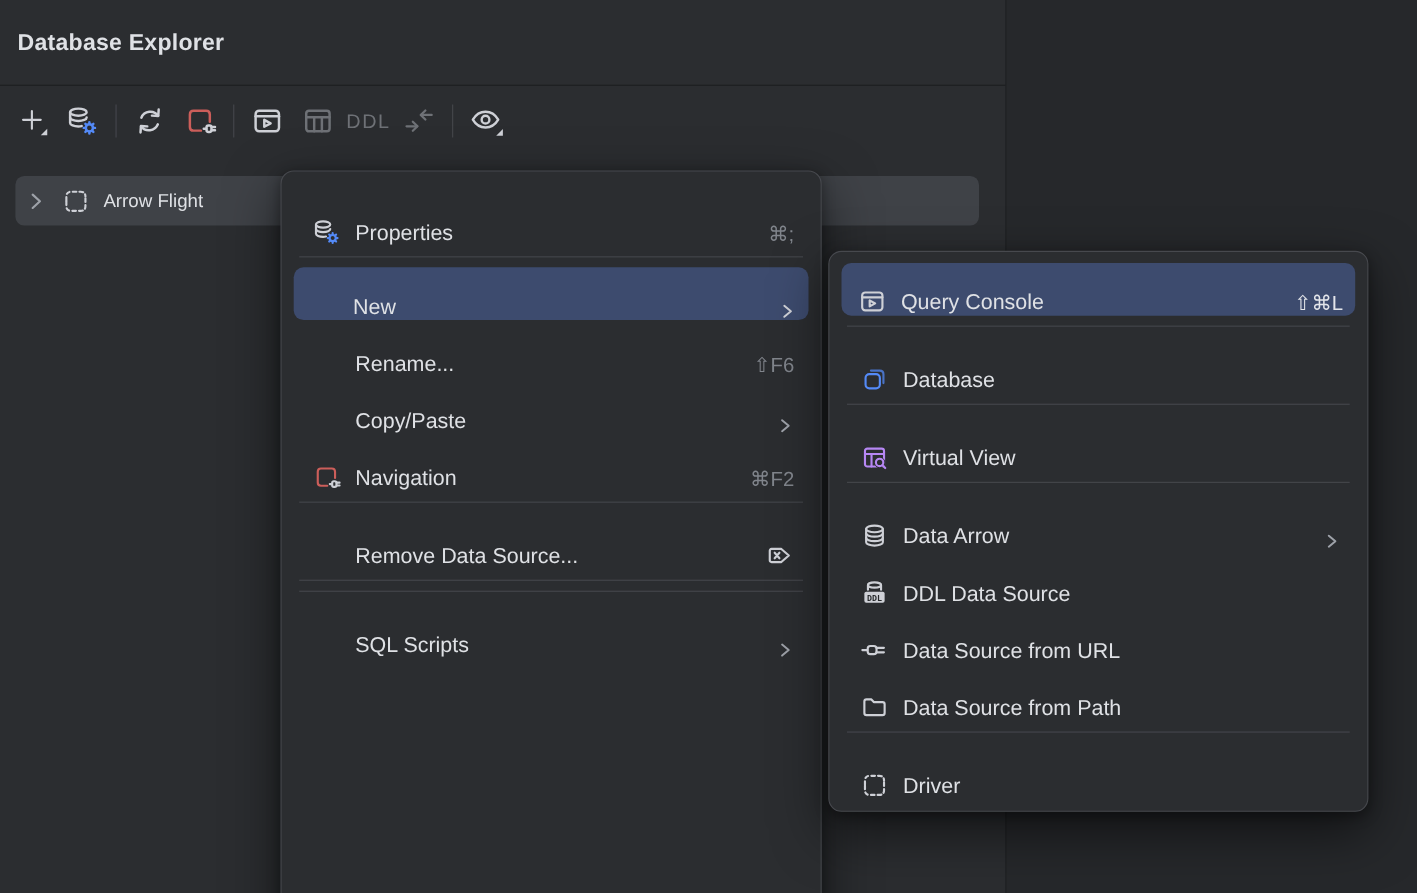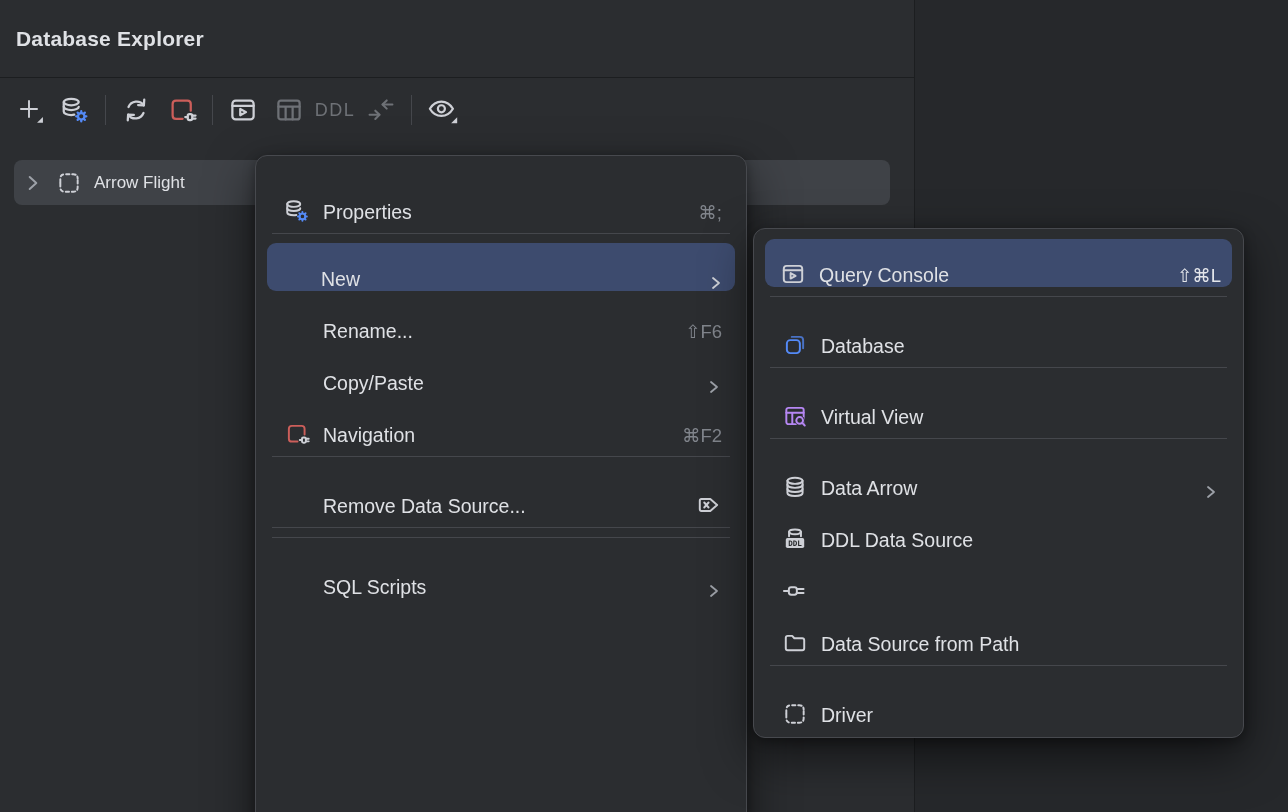--- a/index.html
+++ b/index.html
@@ -307,20 +307,21 @@
   </div>
 
   <div class="mi">
     <span class="ic">
       <svg width="26" height="26" viewBox="0 0 24 24">
         <path class="stroke" d="M1.8 12h4.2"></path>
         <rect class="stroke" x="6.3" y="8.6" width="7.4" height="6.8" rx="2.2"></rect>
         <path class="stroke" d="M13.7 10.1h6.2M13.7 13.9h6.2"></path>
       </svg>
     </span>
+    <span class="lbl">Data Source from URL</span>
   </div>
 
   <div class="mi">
     <span class="ic">
       <svg width="26" height="26" viewBox="0 0 24 24">
         <path class="stroke" d="M3.5 16.8V7.2q0-1.8 1.8-1.8h4.1l2 2.2h7.3q1.8 0 1.8 1.8v7.4q0 1.8-1.8 1.8H5.3q-1.8 0-1.8-1.8z"></path>
       </svg>
     </span>
     <span class="lbl">Data Source from Path</span>
   </div>

